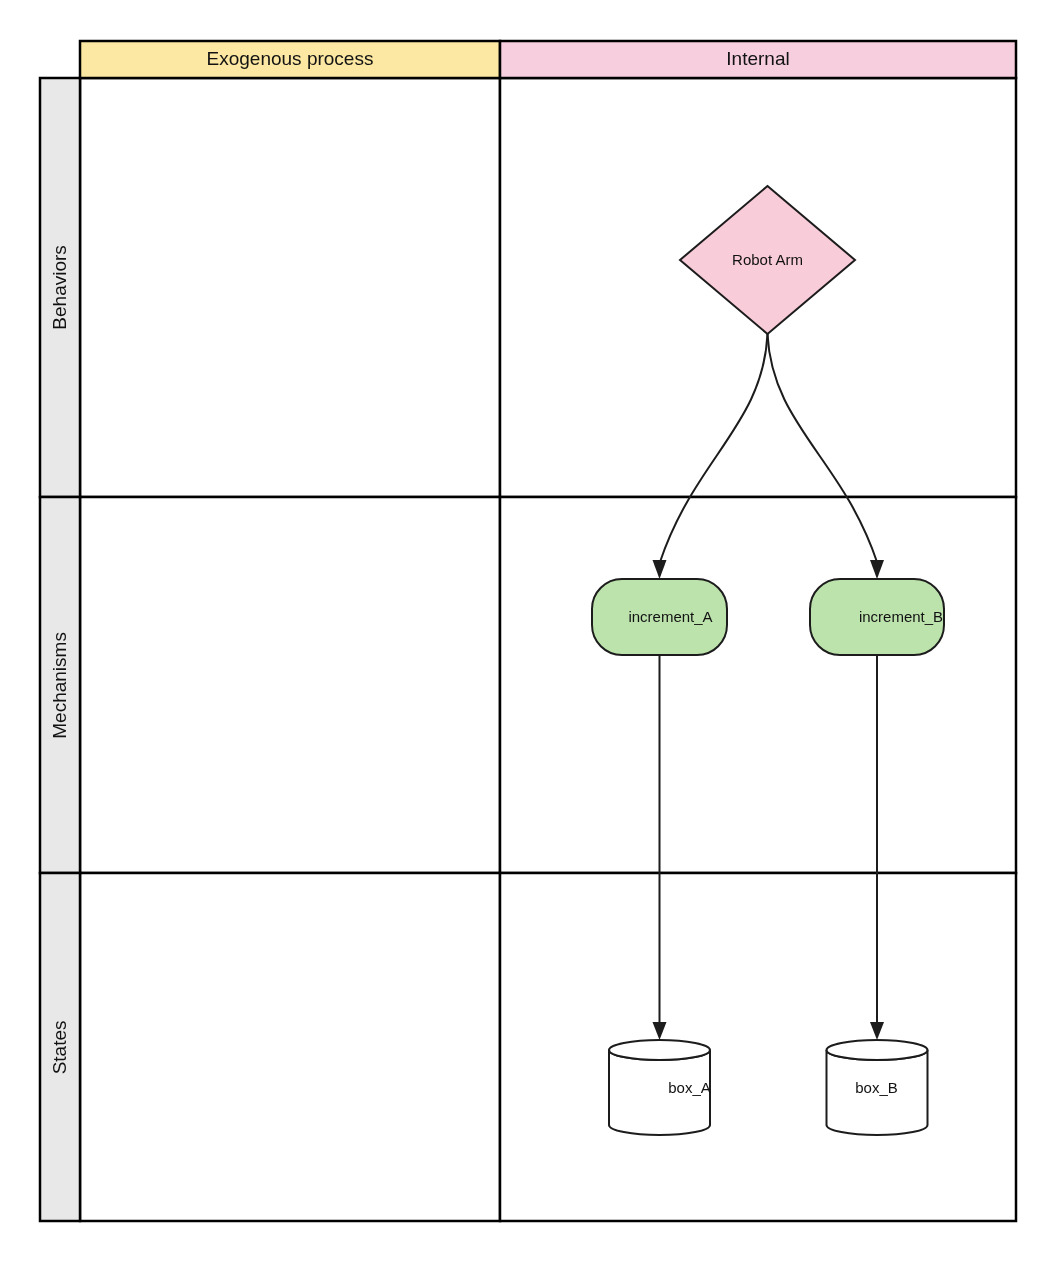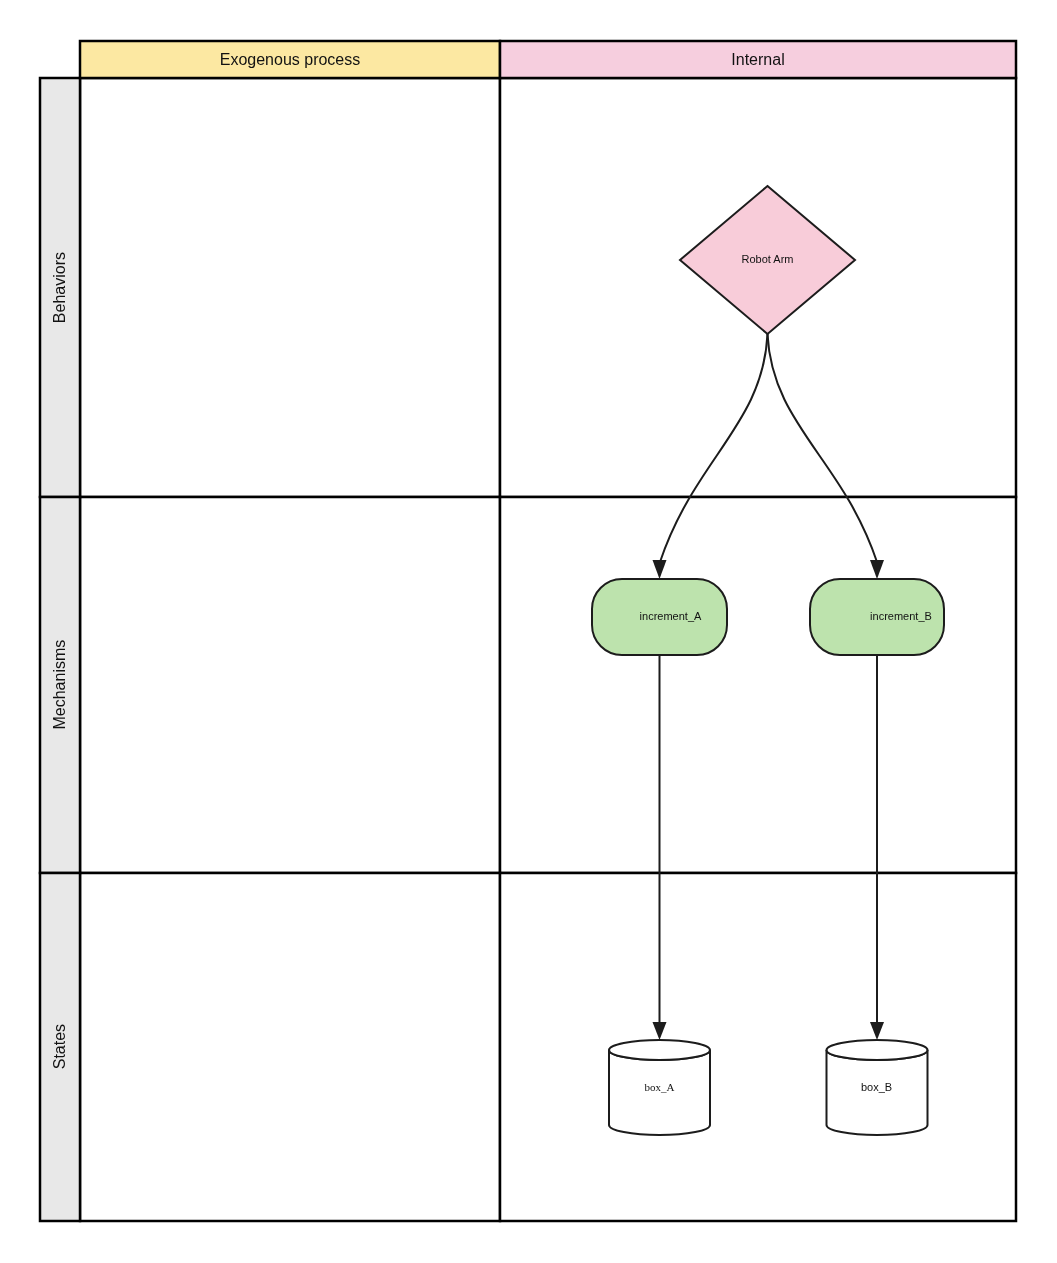--- a/index.html
+++ b/index.html
@@ -11,27 +11,27 @@
     font-family: "Liberation Sans", sans-serif;
     overflow: hidden;
   }
   .canvas svg { position: absolute; left: 0; top: 0; }
   .lbl {
     position: absolute;
     display: flex;
     align-items: center;
     justify-content: center;
     color: #121212;
-    font-size: 16px;
+    font-size: 19px;
     line-height: 1.2;
     text-align: center;
     pointer-events: none;
     white-space: nowrap;
   }
-  .node-lbl { font-size: 11px; }
+  .node-lbl { font-size: 15px; }
   .rot span {
     transform: rotate(-90deg);
     white-space: nowrap;
     display: block;
   }
 </style>
 </head>
 <body>
 
 <div class="canvas">
@@ -85,16 +85,16 @@
   <div class="lbl rot" style="left:40px; top:497px; width:40px; height:376px;">
       <span>Mechanisms</span>
     </div>
   <div class="lbl rot" style="left:40px; top:873px; width:40px; height:348px;">
       <span>States</span>
     </div>
 
   <div class="lbl node-lbl" style="left:680px; top:186px; width:175px; height:148px;">Robot Arm</div>
   <div class="lbl node-lbl" style="left:592px; top:579px; width:135px; height:76px;margin-left:11px;">increment_A</div>
   <div class="lbl node-lbl" style="left:810px; top:579px; width:134px; height:76px;padding-left:24px;">increment_B</div>
-  <div class="lbl node-lbl" style="left:609px; top:1050px; width:101px; height:75px;font-family:Liberation Serif, serif;">box_A</div>
+  <div class="lbl node-lbl" style="left:639px; top:1050px; width:101px; height:75px;">box_A</div>
   <div class="lbl node-lbl" style="left:826px; top:1050px; width:101px; height:75px;">box_B</div>
 
 </div>
 
 </body></html>

